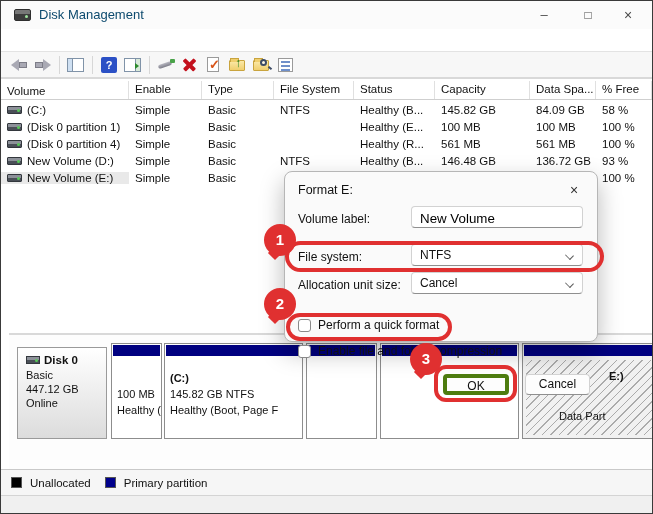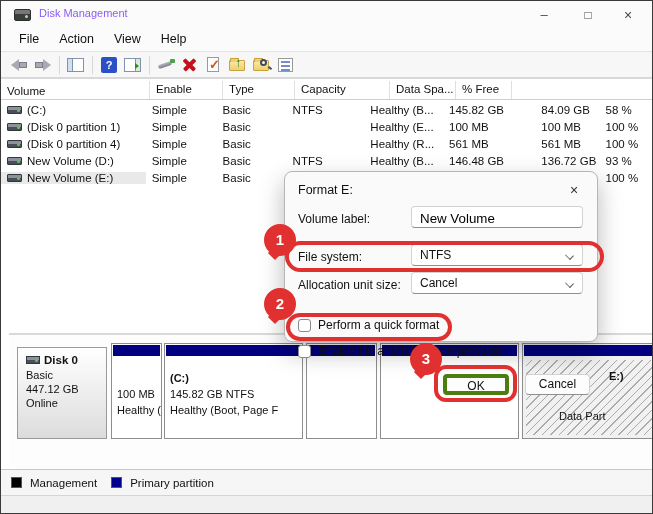--- a/index.html
+++ b/index.html
@@ -5,21 +5,21 @@
   * { margin:0; padding:0; box-sizing:border-box; }
   body { background:#cfcfcf; font-family:"Liberation Sans", sans-serif; }
   #window { position:relative; width:653px; height:514px; background:#ffffff;
             border:1px solid #3a3a3a; overflow:hidden; font-family:"Liberation Sans", sans-serif; }
 
   
   .titlebar { position:absolute; left:0; top:0; width:100%; height:28px; background:#fbfbfb; }
   .app-icon { position:absolute; left:13px; top:8px; width:17px; height:12px;
               background:linear-gradient(#777 0 4px,#3c3c3c 4px 100%); border:1px solid #2e2e2e; border-radius:2px; }
   .app-icon::after { content:""; position:absolute; right:2px; bottom:2px; width:3px; height:3px; background:#9fe49f; border-radius:50%; }
-  .title-text { position:absolute; left:38px; top:6px; font-size:11px; color:#8b5cf6; }
+  .title-text { position:absolute; left:38px; top:6px; font-size:13px; color:#0c4a6e; }
   .winbtn { position:absolute; top:0; width:40px; height:28px; text-align:center; line-height:28px;
             font-size:13px; color:#4a4a4a; cursor:default; }
   .winbtn.min { right:88px; } .winbtn.max { right:44px; font-size:12px; } .winbtn.close { right:4px; font-size:14px; }
 
   
   .menubar { position:absolute; left:0; top:28px; width:100%; height:22px; background:#fbfbfb; display:flex; padding-left:8px; }
   .menu-item { font-size:12.5px; color:#111; padding:3px 10px; }
 
   
   .toolbar { position:absolute; left:0; top:50px; width:100%; height:28px; background:#f7f7f7;
@@ -53,21 +53,21 @@
   .list-ico i { position:absolute; left:2px; right:2px; height:2px; background:#6f8fc9; }
   .list-ico i:nth-child(1){top:2px;} .list-ico i:nth-child(2){top:6px;} .list-ico i:nth-child(3){top:10px;}
 
   
   .vol-header { position:absolute; left:0; top:80px; width:653px; height:19px; display:flex; background:#fff;
                 border-bottom:1px solid #cfcfcf; font-size:11.5px; color:#111; }
   .vol-header .hc { border-right:1px solid #e0e0e0; padding:2px 0 0 6px; overflow:hidden; white-space:nowrap; }
   .rows { position:absolute; left:0; top:100px; width:653px; }
   .vrow { display:flex; height:17px; align-items:center; font-size:11.5px; color:#111; }
   .vrow .c { padding-left:6px; overflow:hidden; white-space:nowrap; }
-  .c0{width:149px; display:flex; align-items:center; gap:5px;} .c1{width:73px;} .c2{width:72px;} .c3{width:80px;}
+  .c0{width:128px; display:flex; align-items:center; gap:5px;} .c1{width:73px;} .c2{width:72px;} .c3{width:80px;}
   .c4{width:81px;} .c5{width:95px;} .c6{width:66px;} .c7{width:56px;}
   .vrow.selected .c0 { background:#e9e9e9; }
   .drive-ico { flex:0 0 auto; width:15px; height:8px; background:linear-gradient(#8d9199 0 3px,#4a4f57 3px 100%);
                border:1px solid #33373d; border-radius:1px; position:relative; }
   .drive-ico::after { content:""; position:absolute; right:1px; top:2px; width:3px; height:3px; background:#57c957; border-radius:50%; }
 
   
   .disk-pane { position:absolute; left:8px; top:332px; width:653px; height:136px; background:#fdfdfd; border-top:2px solid #d9d9d9; }
   .disk-info { position:absolute; left:8px; top:12px; width:90px; height:92px; background:linear-gradient(#ffffff,#dcdcdc);
                border:1px solid #9a9a9a; padding:6px 8px; font-size:11px; color:#111; }
@@ -124,26 +124,20 @@
 <div id="window">
 
   <div class="titlebar">
     <div class="app-icon"></div>
     <div class="title-text">Disk Management</div>
     <div class="winbtn min">–</div>
     <div class="winbtn max">□</div>
     <div class="winbtn close">×</div>
   </div>
 
-  <div class="menubar">
-    <div class="menu-item">File</div>
-    <div class="menu-item">Action</div>
-    <div class="menu-item">View</div>
-    <div class="menu-item">Help</div>
-  </div>
 
   <div class="toolbar">
     <div class="tb tb-back">
         <span class="arr"></span>
         <span class="arr-tail"></span>
       </div>
     <div class="tb tb-fwd">
         <span class="arr"></span>
         <span class="arr-tail"></span>
       </div>
@@ -191,20 +185,22 @@
           <i></i>
           <i></i>
         </span>
       </div>
   </div>
 
   <div class="vol-header">
     <div class="hc c0">Volume</div>
     <div class="hc c1">Enable</div>
     <div class="hc c2">Type</div>
+    <div class="hc c3">File System</div>
+    <div class="hc c4">Status</div>
     <div class="hc c5">Capacity</div>
     <div class="hc c6">Data Spa...</div>
     <div class="hc c7">% Free</div>
   </div>
 
   <div class="rows">
     <div class="vrow">
       <div class="c c0">
           <span class="drive-ico"></span>
           <span>(C:)</span>
@@ -306,21 +302,21 @@
     <div class="part p5 hatch">
       <div class="body-hatch"></div>
       <div class="strip"></div>
       <div class="pl pname" style="left:86px; top:26px;">E:)</div>
       <div class="pl" style="left:36px; top:66px;">Data Part</div>
     </div>
   </div>
 
   <div class="legend">
     <span class="sq" style="background:#000000;"></span>
-    <span>Management</span>
+    <span>Unallocated</span>
     <span class="sq" style="background:#00008b; margin-left:6px;"></span>
     <span>Primary partition</span>
   </div>
   <div class="statusbar"></div>
 
   <div class="dialog">
     <div class="dlg-title">Format E:</div>
     <div class="dlg-close">×</div>
 
     <div class="dlg-label" style="top:40px;">Volume label:</div>

